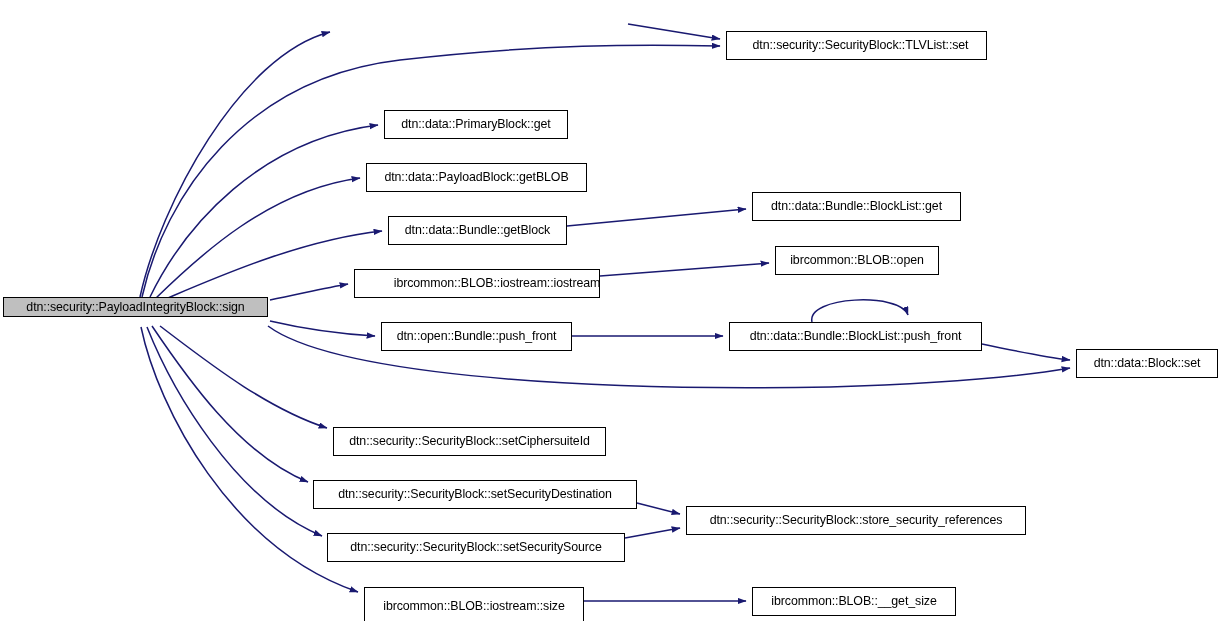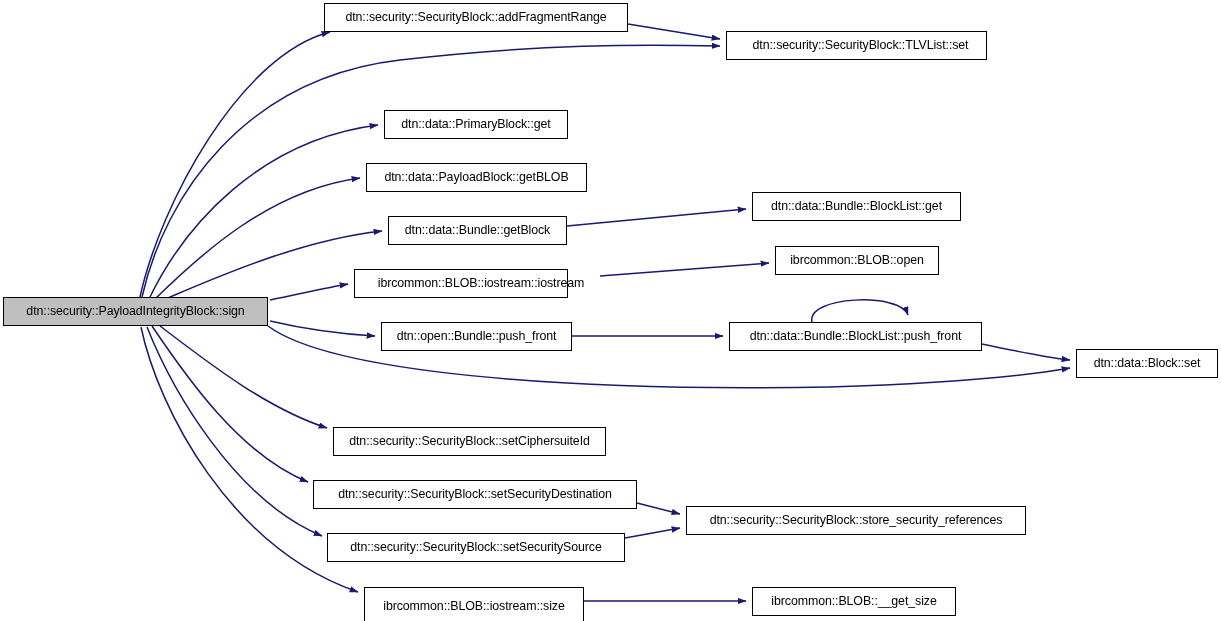--- a/index.html
+++ b/index.html
@@ -97,45 +97,42 @@
       <path d="M982,344 C1020,352 1045,357 1070,360"></path>
 
       <path d="M637,503 L680,514"></path>
 
       <path d="M625,538 L680,528"></path>
 
       <path d="M584,601 L746,601"></path>
     </g>
   </svg>
 
-  <div class="node root" id="n-sign" style="left: 3px; top: 297px; width: 265px; height: 29px;">
+  <div class="node root" id="n-sign" style="left: 3px; top: 297px; width: 265px; height: 20px;">
     <span class="node-label">dtn::security::PayloadIntegrityBlock::sign</span>
-  </div>
-  <div class="node" id="n-addFragmentRange" style="left: 324px; top: 3px; width: 304px; height: 29px;">
-    <span class="node-label">dtn::security::SecurityBlock::addFragmentRange</span>
   </div>
   <div class="node" id="n-tlvlist_set" style="left: 726px; top: 31px; width: 261px; height: 29px; padding-left: 8px;">
     <span class="node-label">dtn::security::SecurityBlock::TLVList::set</span>
   </div>
   <div class="node" id="n-primaryblock_get" style="left: 384px; top: 110px; width: 184px; height: 29px;">
     <span class="node-label">dtn::data::PrimaryBlock::get</span>
   </div>
   <div class="node" id="n-payloadblock_getblob" style="left: 366px; top: 163px; width: 221px; height: 29px;">
     <span class="node-label">dtn::data::PayloadBlock::getBLOB</span>
   </div>
   <div class="node" id="n-bundle_getblock" style="left: 388px; top: 216px; width: 179px; height: 29px;">
     <span class="node-label">dtn::data::Bundle::getBlock</span>
   </div>
   <div class="node" id="n-blocklist_get" style="left: 752px; top: 192px; width: 209px; height: 29px;">
     <span class="node-label">dtn::data::Bundle::BlockList::get</span>
   </div>
   <div class="node" id="n-blob_open" style="left: 775px; top: 246px; width: 164px; height: 29px;">
     <span class="node-label">ibrcommon::BLOB::open</span>
   </div>
-  <div class="node" id="n-iostream_ctor" style="left: 354px; top: 269px; width: 214px; height: 29px; padding-left: 40px;">
+  <div class="node" id="n-iostream_ctor" style="left: 354px; top: 269px; width: 246px; height: 29px; padding-left: 40px;">
     <span class="node-label">ibrcommon::BLOB::iostream::iostream</span>
   </div>
   <div class="node" id="n-bundle_push_front" style="left: 381px; top: 322px; width: 191px; height: 29px;">
     <span class="node-label">dtn::open::Bundle::push_front</span>
   </div>
   <div class="node" id="n-blocklist_push_front" style="left: 729px; top: 322px; width: 253px; height: 29px;">
     <span class="node-label">dtn::data::Bundle::BlockList::push_front</span>
   </div>
   <div class="node" id="n-block_set" style="left: 1076px; top: 349px; width: 142px; height: 29px;">
     <span class="node-label">dtn::data::Block::set</span>

